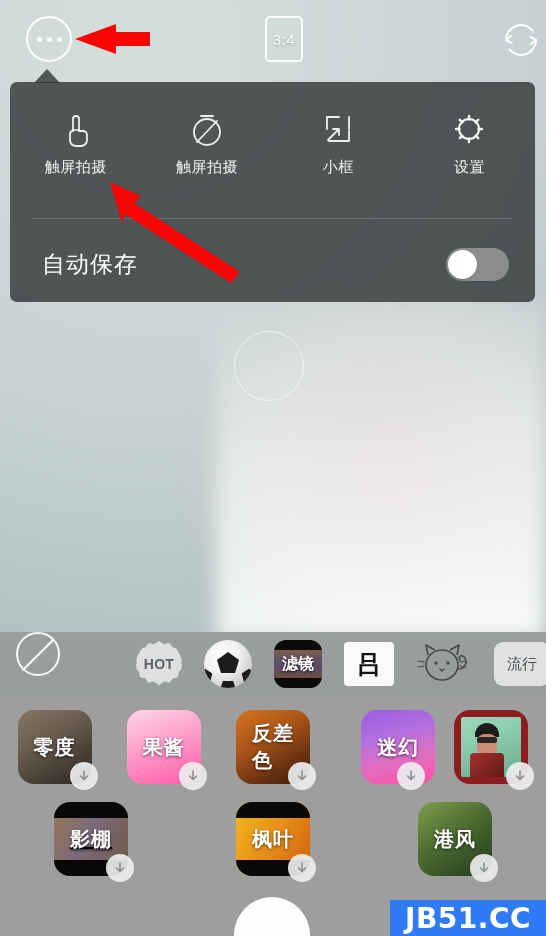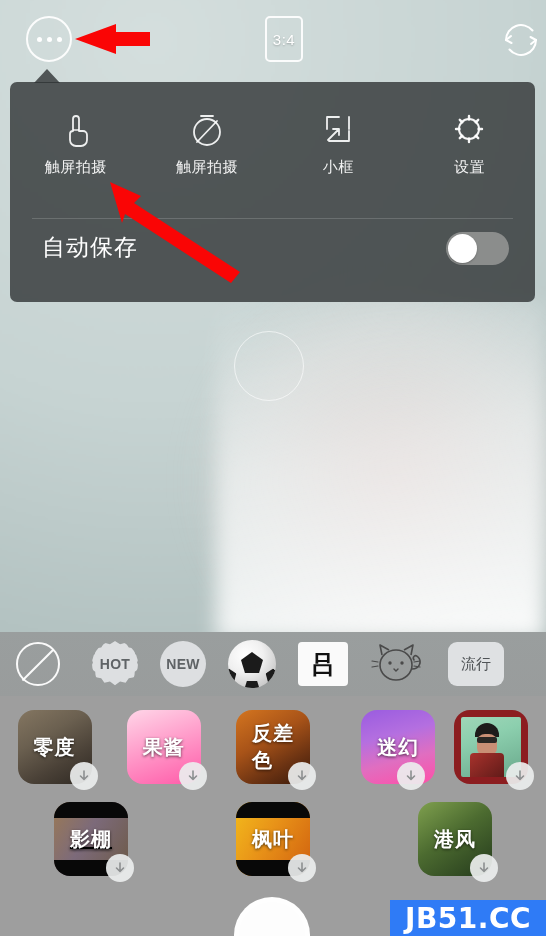--- a/index.html
+++ b/index.html
@@ -100,21 +100,21 @@
   .p-item.dim { color:rgba(255,255,255,0.45); }
   .p-ico { height:50px; display:flex; align-items:center; justify-content:center; }
   .p-lbl { font-size:15px; margin-top:4px; letter-spacing:.5px; }
 
   #panel-divider {
     position:absolute; left:22px; top:136px; width:481px; height:1px;
     background:rgba(255,255,255,0.16);
   }
   #autosave-row {
     position:absolute; left:0; top:150px; width:525px; height:64px;
-    display:flex; justify-content:space-between;
+    display:flex; align-items:center; justify-content:space-between;
     padding:0 26px 0 32px;
   }
   #autosave-label {
     color:#fff; font-size:23px; letter-spacing:1px;
   }
   #autosave-toggle {
     width:63px; height:33px; border-radius:17px;
     background:rgba(150,152,150,0.85);
     position:relative; flex:none;
   }
@@ -126,22 +126,23 @@
 
   
   #annotations {
     position:absolute; left:0; top:0; width:546px; height:936px;
     z-index:20; pointer-events:none;
   }
 
   
   #cat-bar {
     position:absolute; left:0; top:632px; width:546px; height:64px;
-    display:flex; align-items:center; z-index:5;
+    display:flex; z-index:5;
     background:linear-gradient(180deg, rgba(150,158,158,0.55) 0%, rgba(150,155,155,0.62) 100%);
+    gap:44px;
   }
   #cat-none {
     width:44px; height:44px; border-radius:50%;
     border:2px solid rgba(255,255,255,0.95);
     margin-left:16px; position:relative; flex:none;
   }
   #cat-none .slash {
     position:absolute; left:50%; top:-1px; width:2px; height:44px;
     background:rgba(255,255,255,0.95); transform:translateX(-50%) rotate(45deg);
     transform-origin:center;
@@ -353,35 +354,35 @@
     </div>
 
     <div id="cat-scroll">
 
       <div class="cat">
         <span class="cat-hot">
           <span>HOT</span>
         </span>
       </div>
 
-      <div class="cat">
-        <span class="cat-new">
-          <span>NEW</span>
-        </span>
-      </div>
 
       <div class="cat">
         <span class="cat-ball">
           <i class="pent p1"></i>
             <i class="pent p2"></i>
             <i class="pent p3"></i>
             <i class="pent p4"></i>
         </span>
       </div>
 
+      <div class="cat">
+        <span class="cat-filter">
+          <span>滤镜</span>
+        </span>
+      </div>
 
       <div class="cat">
         <span class="cat-lv">
           <span>吕</span>
         </span>
       </div>
 
       <div class="cat">
         <span class="cat-cat">
           <svg width="56" height="50" viewBox="0 0 56 50">

